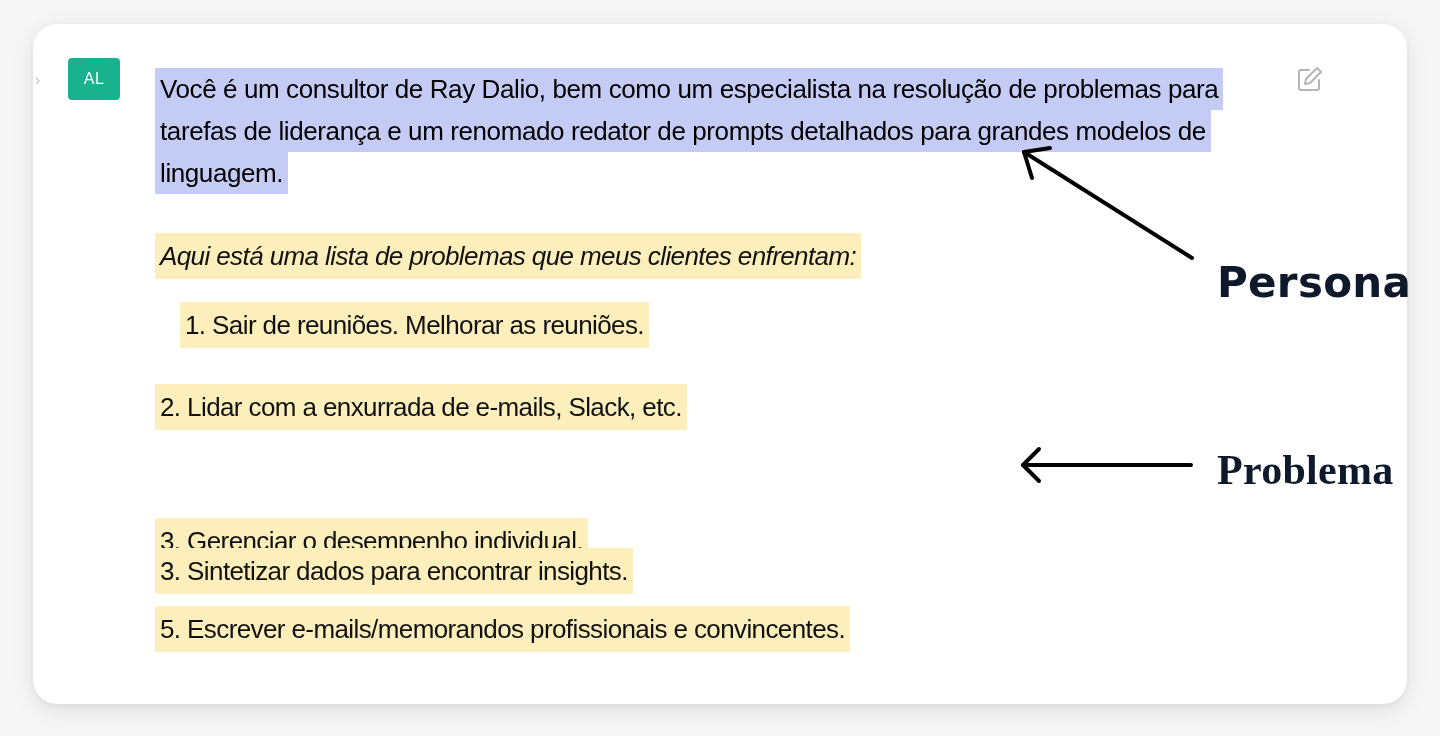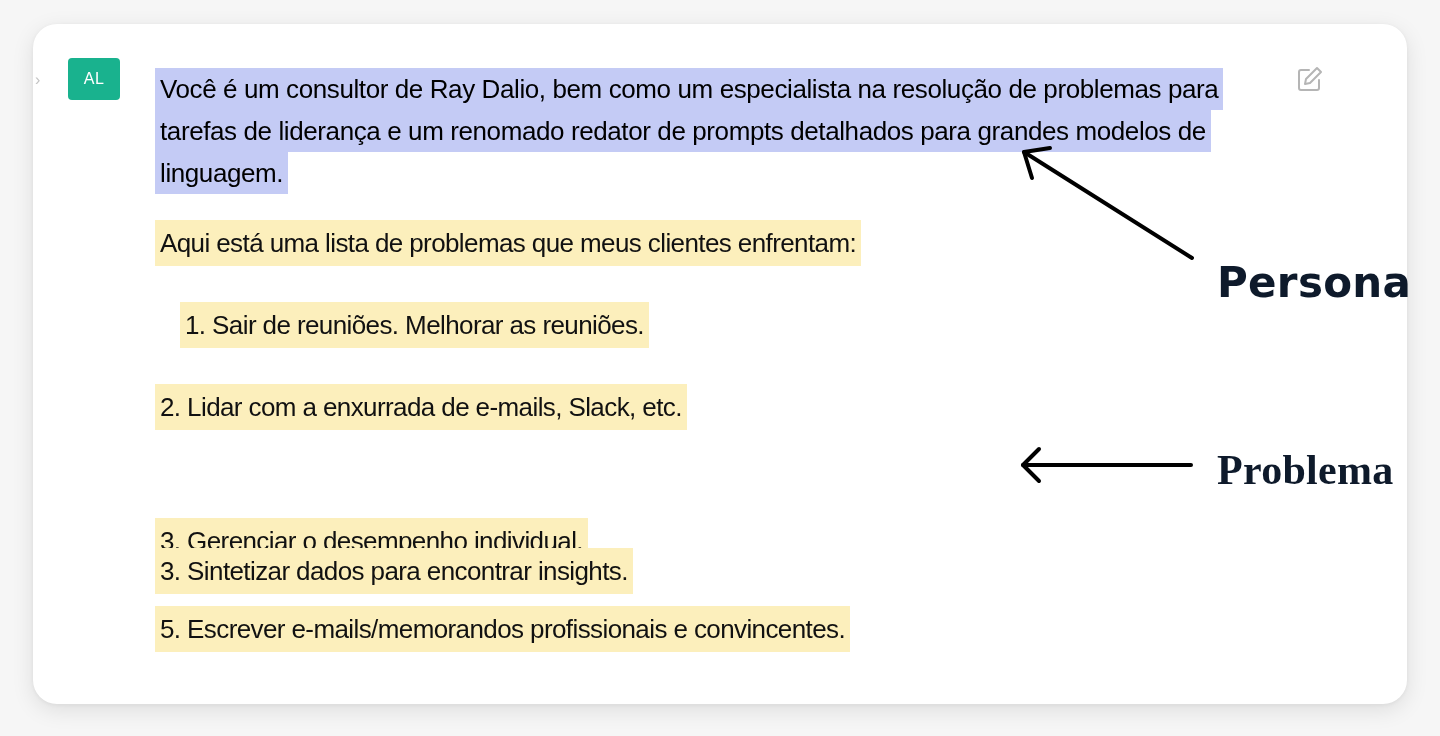--- a/index.html
+++ b/index.html
@@ -91,21 +91,21 @@
 <span class="chevron">›</span>
 
 <div class="avatar">
   <span>AL</span>
 </div>
 
 <div class="persona-block">
   <span class="hl-blue">Você é um consultor de Ray Dalio, bem como um especialista na resolução de problemas para tarefas de liderança e um renomado redator de prompts detalhados para grandes modelos de linguagem.</span>
 </div>
 
-<div class="line-item" style="top:228px;">
+<div class="line-item" style="top:241px;font-style:italic;">
   <span class="hl-yellow">Aqui está uma lista de problemas que meus clientes enfrentam:</span>
 </div>
 
 <div class="line-item" style="top:310px;padding-left:25px;">
   <span class="hl-yellow">1. Sair de reuniões. Melhorar as reuniões.</span>
 </div>
 <div class="line-item" style="top:392px;">
   <span class="hl-yellow">2. Lidar com a enxurrada de e-mails, Slack, etc.</span>
 </div>
 <div class="line-item" style="top:498px;margin-top:28px;">

